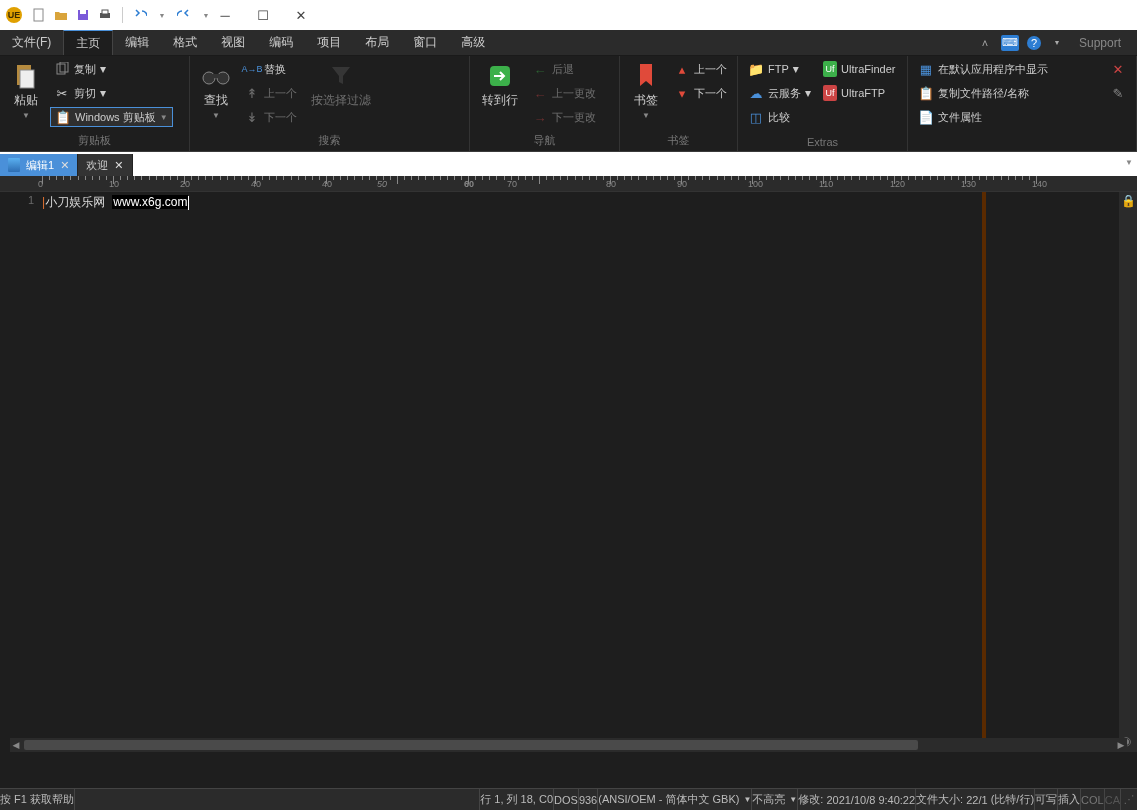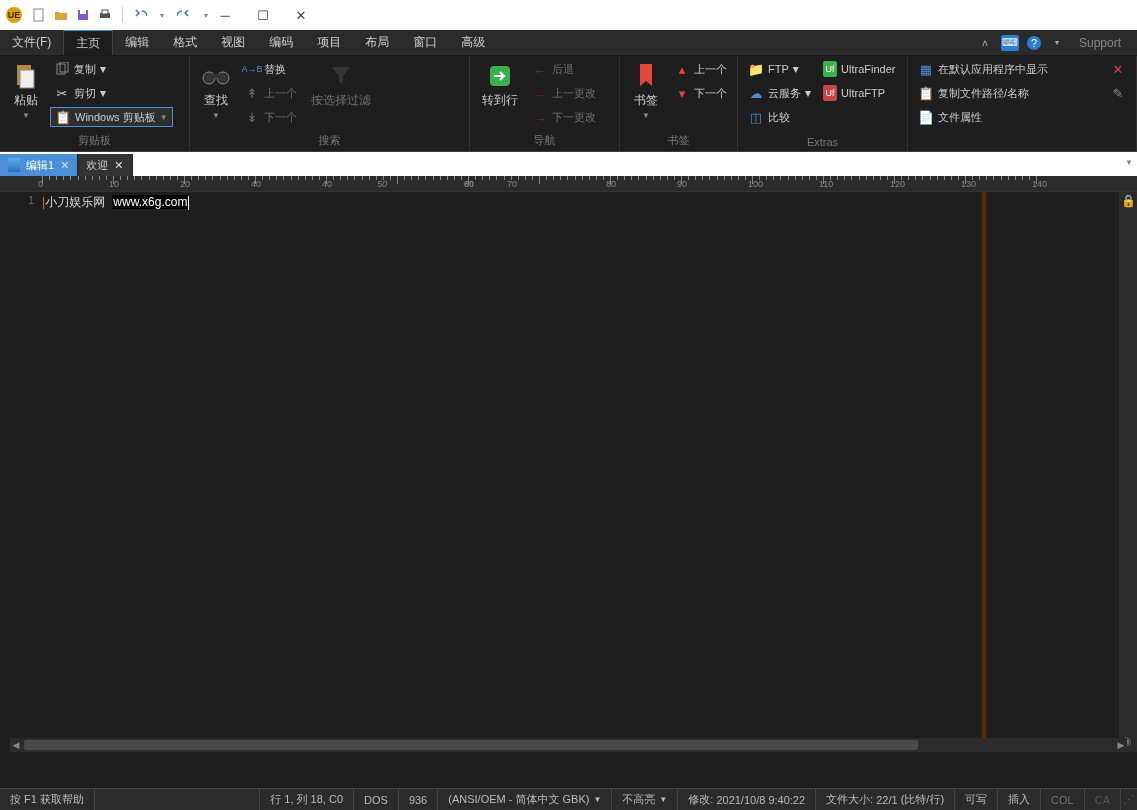--- a/index.html
+++ b/index.html
@@ -62,21 +62,21 @@
 .col-marker { position:absolute; top:0; bottom:0; width:4px; background:#5a2a00;}
 .hscroll { position:absolute; bottom:0; left:10px; right:10px; height:14px; background:#2b2b2b; display:flex; align-items:center;}
 .hscroll .thumb { position:absolute; left:14px; width:80%; height:10px; background:#4a4a4a; border-radius:2px;}
 .hscroll .arrow { position:absolute; width:12px; height:12px; color:#888; font-size:9px; display:flex; align-items:center;justify-content:center;}
 .side-gutter { position:absolute; right:0; top:0; width:18px; height:100%; background:#2b2b2b;}
 .side-gutter .lock { position:absolute; top:2px; left:2px; color:#777;}
 .side-gutter .nav { position:absolute; bottom:4px; left:2px; color:#777;}
 
 
 .statusbar { position:absolute; bottom:0; left:0; right:0; height:22px; background:#2b2b2b; border-top:1px solid #444; display:flex; align-items:center; font-size:11px; color:#bbb;}
-.statusbar .cell { padding:0 10px; border-right:1px solid #444; height:100%; display:flex; align-items:center; white-space:nowrap;}
+.statusbar .cell { padding:0 0; border-right:1px solid #444; height:100%; display:flex; align-items:center; white-space:nowrap;}
 .statusbar .cell:last-child { border-right:none;}
 .statusbar .spacer { flex:1; border-right:1px solid #444; height:100%;}
 .statusbar .grip { width:16px; display:flex; align-items:center; justify-content:center; color:#666;}
 
 svg { display:block; }
 </style>
 </head>
 <body>
 
 <div class="titlebar">

